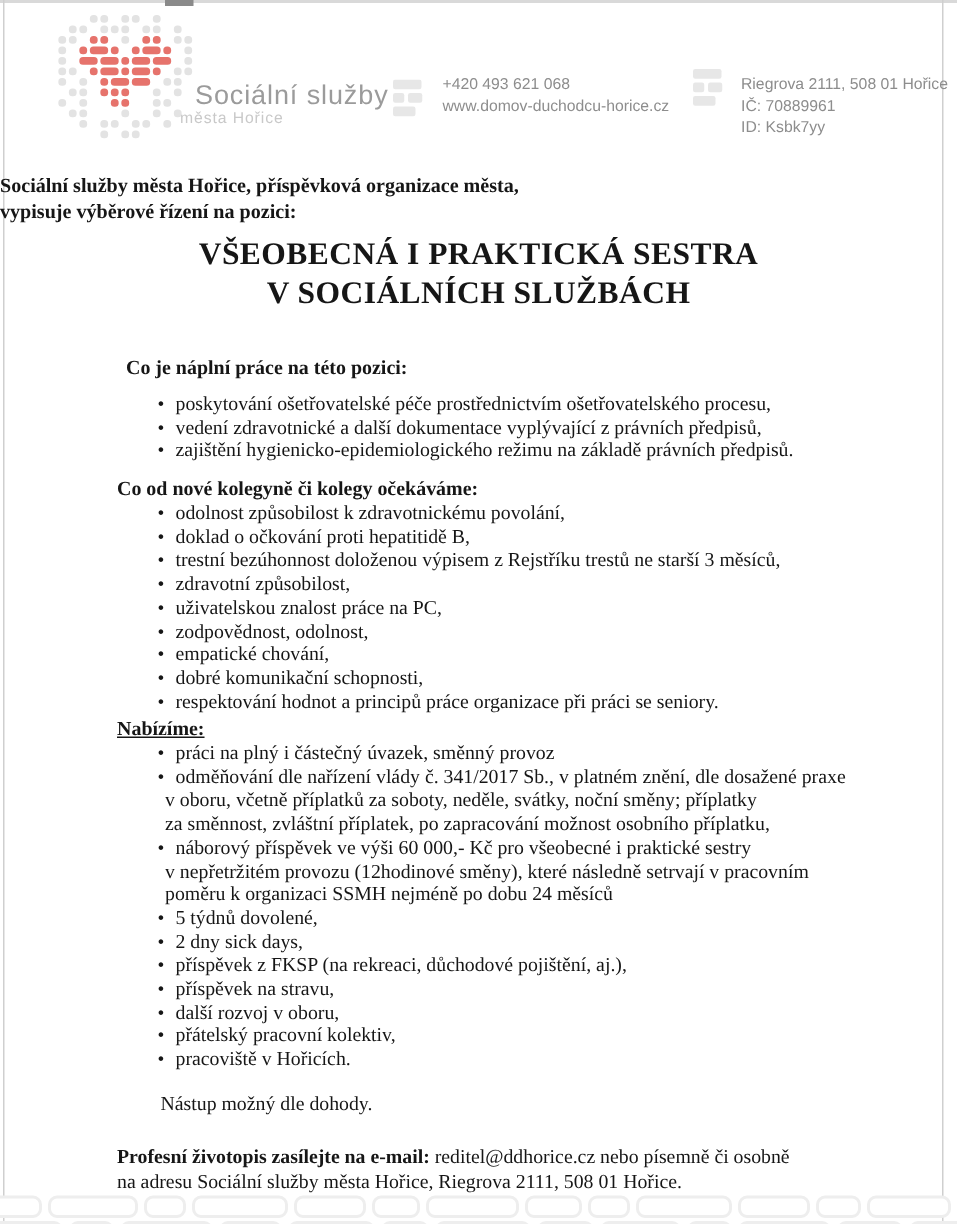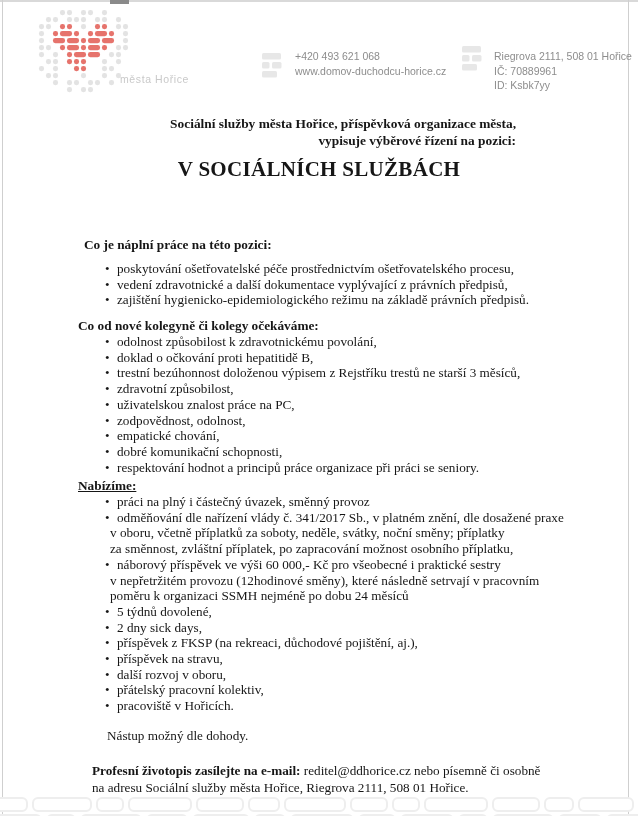--- a/index.html
+++ b/index.html
@@ -23,21 +23,21 @@
   .blocks-icon { position:absolute; }
   .icon-contact { left:262px; top:53px; }
   .icon-address { left:462px; top:46px; }
 
   .hdr-text { position:absolute; font-family:"Liberation Sans", sans-serif; font-size:10.5px;
               color:#8d8d8d; line-height:15px; white-space:nowrap; }
   .contact-text { left:295px; top:49px; }
   .address-text { left:494px; top:49px; line-height:14.5px; }
 
   
-  .intro { position:absolute; left:0; top:115px; width:516px; text-align:right;
+  .intro { position:absolute; left:0; top:115px; width:516px; text-align:left;
            font-weight:bold; font-size:13.4px; line-height:17px; }
   .main-title { position:absolute; left:0; top:157px; width:638px; text-align:center;
                 font-weight:bold; font-size:21px; line-height:25.5px; letter-spacing:0.3px; }
 
   
   .sec-h { position:absolute; font-weight:bold; font-size:13.3px; white-space:nowrap; }
   .sec1-h { left:84px; top:237px; }
   .sec2-h { left:78px; top:318px; }
   .sec3-h { left:78px; top:478px;text-decoration:underline; }
 
@@ -45,21 +45,21 @@
              font-size:13.2px; line-height:15.7px; }
   .sec1-ul { left:78px; top:261px; }
   .sec2-ul { left:78px; top:334px; }
   .sec3-ul { left:78px; top:494px; }
   ul.blist li { position:relative; padding-left:32px; text-indent:7px; width:530px; }
   ul.blist li::before { content:"•"; position:absolute; left:20px; top:0; font-size:13px; }
   ul.blist li .txt { white-space:pre-line; }
 
   
   .note { position:absolute; left:78px; top:728px; font-size:13.2px;margin-left:29px; }
-  .cv   { position:absolute; left:92px; top:750px; font-size:13.2px; line-height:16.5px; width:540px; }
+  .cv   { position:absolute; left:78px; top:750px; font-size:13.2px; line-height:16.5px; width:540px; }
   .cv .rest { white-space:pre-line; }
 
   
   .deco-row { position:absolute; left:-10px; width:720px; white-space:nowrap; }
   .deco-row1 { top:797px; }
   .deco-row2 { top:816px; } 
   .deco-row2 { top:814px; height:10px; overflow:hidden; }
   .deco-blk { display:inline-block; height:11px; border:2px solid #eeeeee;
               border-radius:6px; background:#ffffff; margin-right:4px; vertical-align:top; }
 </style>
@@ -148,20 +148,21 @@
       <rect x="14.9" y="70.0" width="5.2" height="5.2" rx="2.4" fill="#e3e3e3"></rect>
       <rect x="28.9" y="70.0" width="5.2" height="5.2" rx="2.4" fill="#e3e3e3"></rect>
       <rect x="35.9" y="70.0" width="5.2" height="5.2" rx="2.4" fill="#e3e3e3"></rect>
       <rect x="49.9" y="70.0" width="5.2" height="5.2" rx="2.4" fill="#e3e3e3"></rect>
       <rect x="56.9" y="70.0" width="5.2" height="5.2" rx="2.4" fill="#e3e3e3"></rect>
       <rect x="70.9" y="70.0" width="5.2" height="5.2" rx="2.4" fill="#e3e3e3"></rect>
       <rect x="28.9" y="77.0" width="5.2" height="5.2" rx="2.4" fill="#e3e3e3"></rect>
       <rect x="42.9" y="77.0" width="5.2" height="5.2" rx="2.4" fill="#e3e3e3"></rect>
       <rect x="49.9" y="77.0" width="5.2" height="5.2" rx="2.4" fill="#e3e3e3"></rect>
     </svg>
+  <div class="logo-title">Sociální služby</div>
   <div class="logo-sub">města Hořice</div>
 
   <svg class="blocks-icon icon-contact" width="22" height="26" viewBox="0 0 22 26">
     <rect x="0" y="0" width="19" height="6.5" rx="1.5" fill="#e7e7e7"></rect>
     <rect x="0" y="9" width="7.5" height="6.5" rx="1.5" fill="#e7e7e7"></rect>
     <rect x="10" y="9" width="9.5" height="6.5" rx="1.5" fill="#e7e7e7"></rect>
     <rect x="0" y="18" width="15" height="6.5" rx="1.5" fill="#e7e7e7"></rect>
   </svg>
   <div class="hdr-text contact-text">
     <div>+420 493 621 068</div>
@@ -178,20 +179,21 @@
     <div>Riegrova 2111, 508 01 Hořice</div>
     <div>IČ: 70889961</div>
     <div>ID: Ksbk7yy</div>
   </div>
 
   <div class="intro">
     <div>Sociální služby města Hořice, příspěvková organizace města,</div>
     <div>vypisuje výběrové řízení na pozici:</div>
   </div>
   <div class="main-title">
+    <div>VŠEOBECNÁ I PRAKTICKÁ SESTRA</div>
     <div>V SOCIÁLNÍCH SLUŽBÁCH</div>
   </div>
 
   <div class="sec-h sec1-h">Co je náplní práce na této pozici:</div>
   <ul class="blist sec1-ul">
     <li><span class="txt">poskytování ošetřovatelské péče prostřednictvím ošetřovatelského procesu,</span></li>
     <li><span class="txt">vedení zdravotnické a další dokumentace vyplývající z právních předpisů,</span></li>
     <li><span class="txt">zajištění hygienicko-epidemiologického režimu na základě právních předpisů.</span></li>
   </ul>
 

